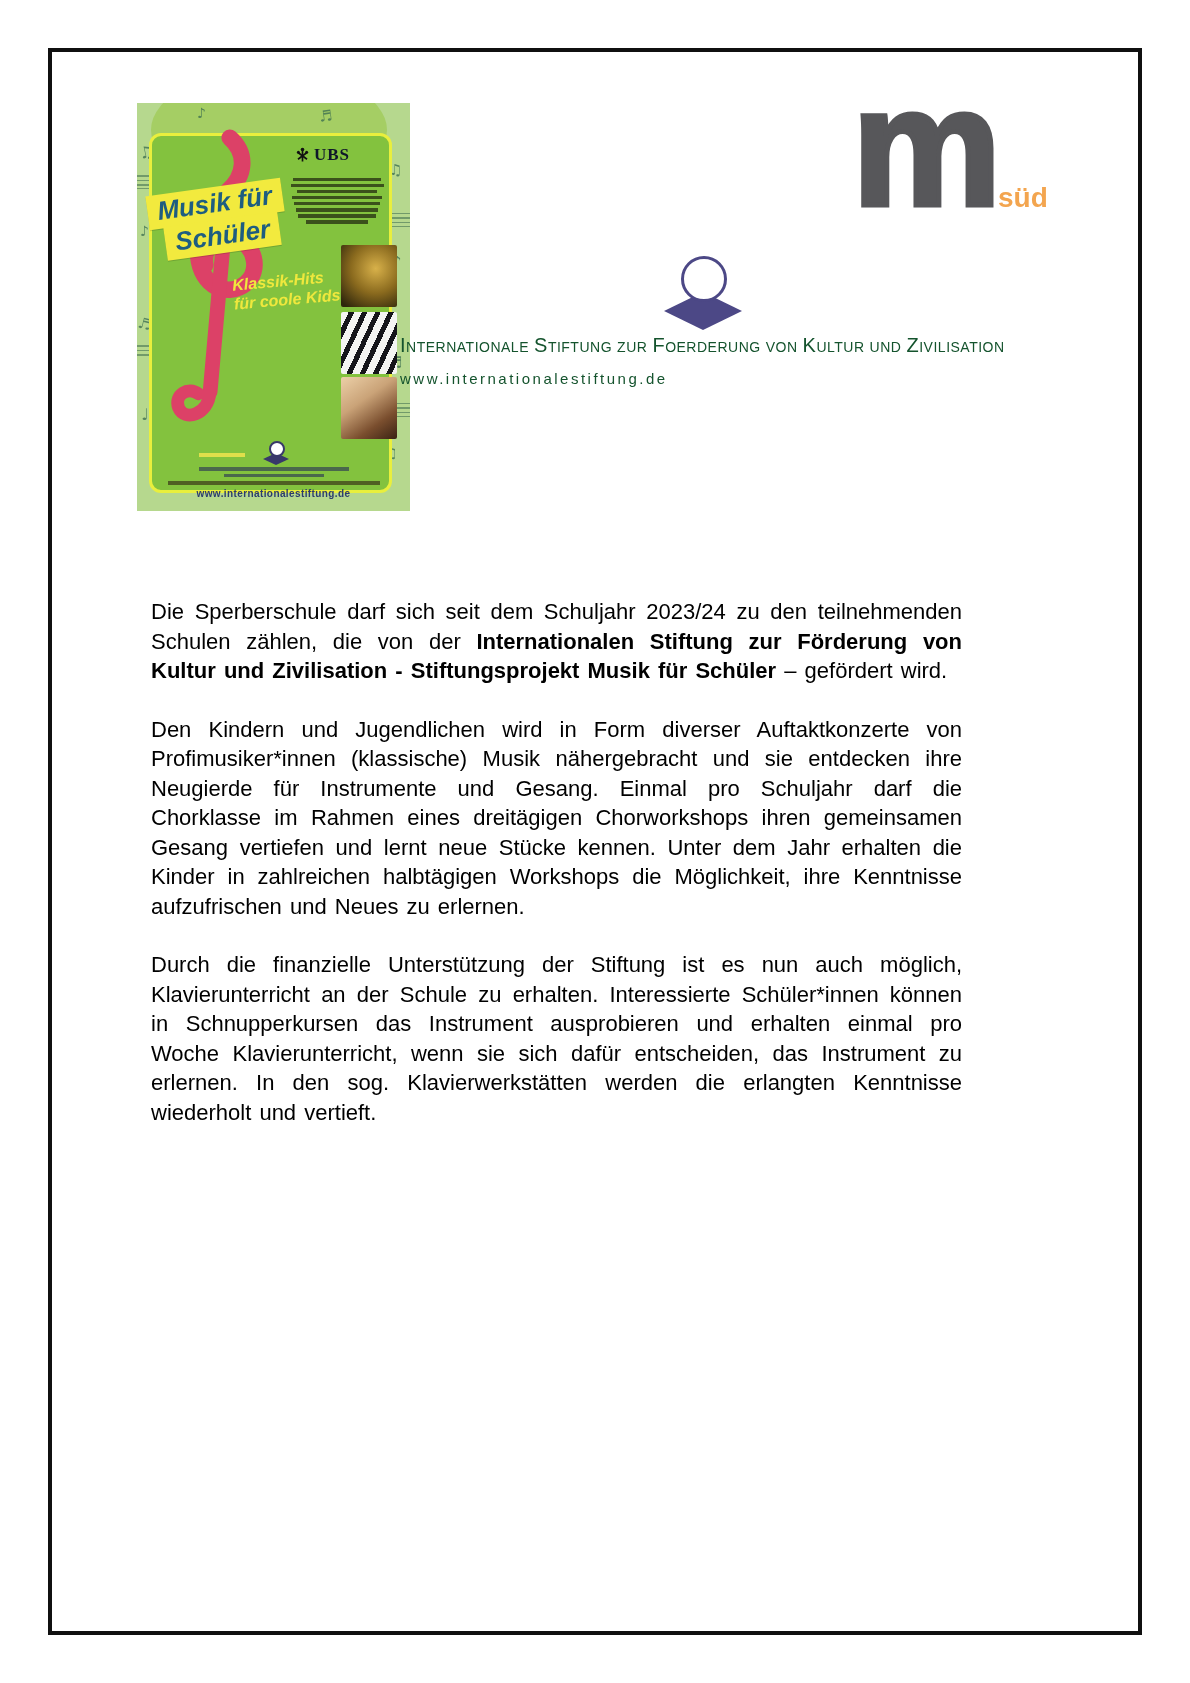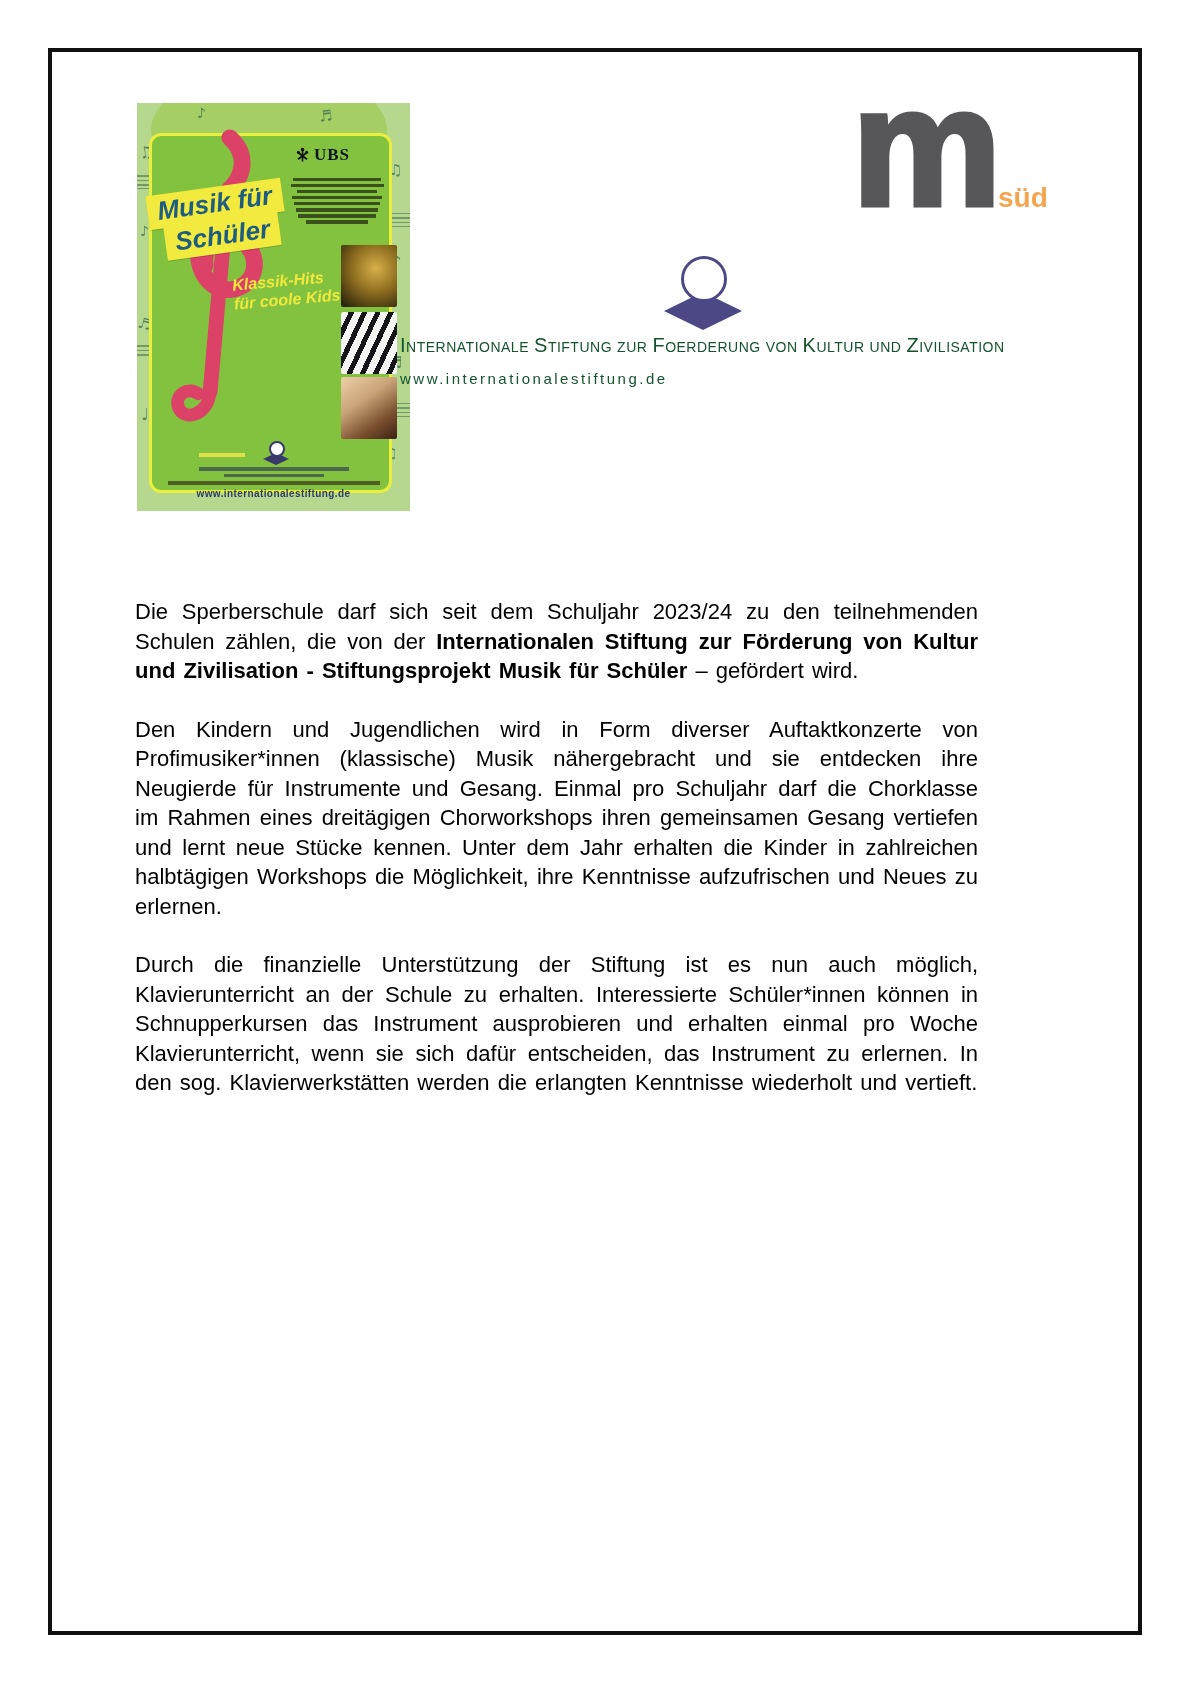--- a/index.html
+++ b/index.html
@@ -63,21 +63,21 @@
     clip-path:polygon(50% 0,100% 50%,50% 100%,0 50%);}
   .f-circle{position:absolute;left:17px;top:0;width:40px;height:40px;background:#fff;
     border:3px solid #4c4886;border-radius:50%;z-index:2;}
   .f-name{font-variant:small-caps;font-size:20px;letter-spacing:.5px;word-spacing:-1px;margin-top:4px;white-space:nowrap;}
   .f-founded{font-size:17px;margin-top:7px;letter-spacing:.5px;}
   .f-site{font-size:15px;margin-top:13px;letter-spacing:2.5px;}
 
   
   .article{position:absolute;left:135px;top:597px;width:843px;font-size:22px;line-height:29.5px;
     text-align:justify;color:#000;word-spacing:2px;}
-  .article p{margin:0 0 29px;}
+  .article p{margin:0 16px 29px;}
   .article b{font-weight:bold;}
 </style>
 </head>
 <body>
 
 <div class="frame"></div>
 
 <div class="poster">
   <div class="poster-blob"></div>
 

